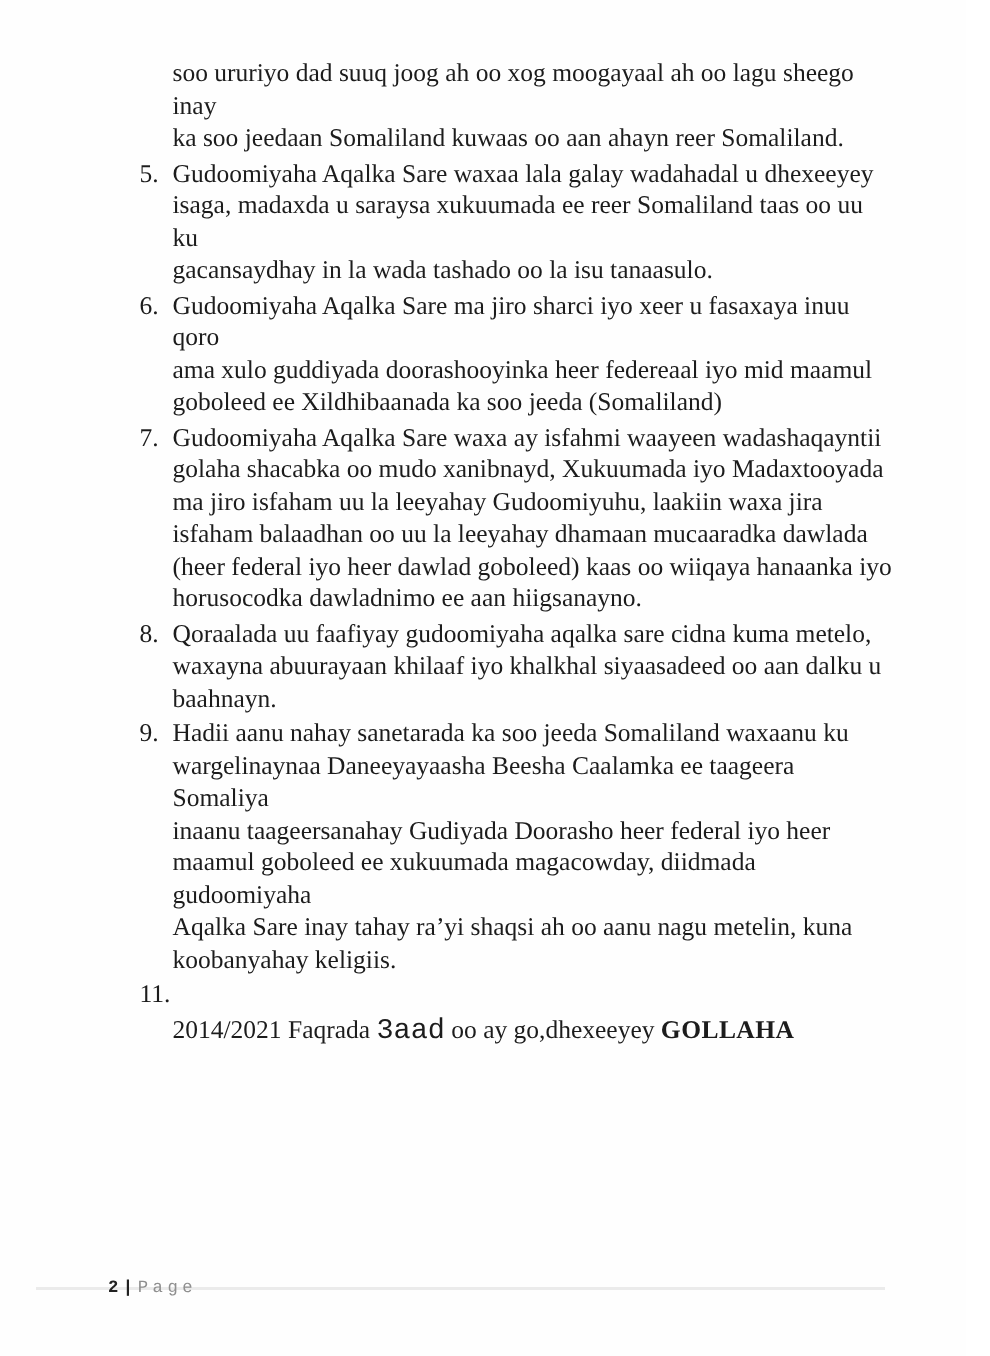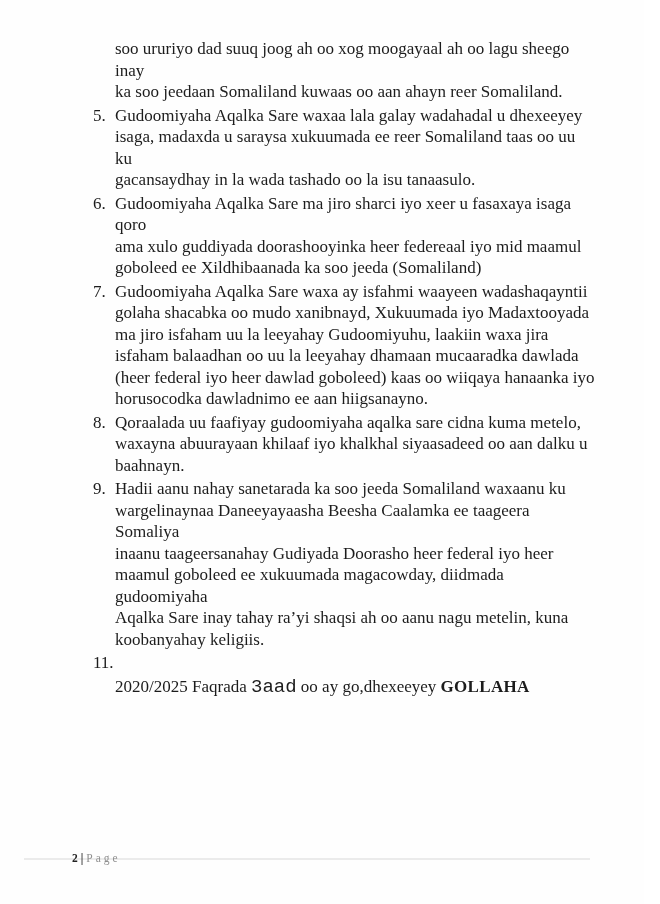--- a/index.html
+++ b/index.html
@@ -37,21 +37,21 @@
     left: 24px;
     top: 858px;
     width: 566px;
     height: 2px;
     background: #ebebeb;
   }
   .footer-text {
     position: absolute;
     left: 72px;
     top: 852px;
-    font-family: Liberation Serif, serif;
+    font-family: Liberation Mono, monospace;
     font-size: 11.5px;
   }
   .pg-num, .pg-sep { font-weight: bold; color: #222222; }
   .pg-sep { margin: 0 3px 0 3px; }
   .pg-label { color: #8f8f8f; letter-spacing: 3px; }
 </style>
 </head>
 <body>
 
 <div class="page">
@@ -62,21 +62,21 @@
 
     <div class="item">
       <span class="num">5.</span>
       <div class="itext">Gudoomiyaha Aqalka Sare waxaa lala galay wadahadal u dhexeeyey
 isaga, madaxda u saraysa xukuumada ee reer Somaliland taas oo uu ku
 gacansaydhay in la wada tashado oo la isu tanaasulo.</div>
     </div>
 
     <div class="item">
       <span class="num">6.</span>
-      <div class="itext">Gudoomiyaha Aqalka Sare ma jiro sharci iyo xeer u fasaxaya isaga qoro
+      <div class="itext">Gudoomiyaha Aqalka Sare ma jiro sharci iyo xeer u fasaxaya inuu qoro
 ama xulo guddiyada doorashooyinka heer federeaal iyo mid maamul
 goboleed ee Xildhibaanada ka soo jeeda (Somaliland)</div>
     </div>
 
     <div class="item">
       <span class="num">7.</span>
       <div class="itext">Gudoomiyaha Aqalka Sare waxa ay isfahmi waayeen wadashaqayntii
 golaha shacabka oo mudo xanibnayd, Xukuumada iyo Madaxtooyada
 ma jiro isfaham uu la leeyahay Gudoomiyuhu, laakiin waxa jira
 isfaham balaadhan oo uu la leeyahay dhamaan mucaaradka dawlada
@@ -98,21 +98,21 @@
 inaanu taageersanahay Gudiyada Doorasho heer federal iyo heer
 maamul goboleed ee xukuumada magacowday, diidmada gudoomiyaha
 Aqalka Sare inay tahay ra’yi shaqsi ah oo aanu nagu metelin, kuna
 koobanyahay keligiis.</div>
     </div>
 
 
     <div class="item">
       <span class="num">11.</span>
       <div class="itext">
-        <div class="rich-line"><span>2020/2025 Faqrada </span><span class="numeral-sans">3aad</span><span> oo ay go,dhexeeyey </span><span class="bold-caps">GOLLAHA</span></div>
+        <div class="rich-line"><span>2014/2021 Faqrada </span><span class="numeral-sans">3aad</span><span> oo ay go,dhexeeyey </span><span class="bold-caps">GOLLAHA</span></div>
         
         
       </div>
     </div>
 
   </div>
 
   <div class="footer-rule"></div>
   <div class="footer-text">
     <span class="pg-num">2</span><span class="pg-sep">|</span><span class="pg-label">Page</span>

